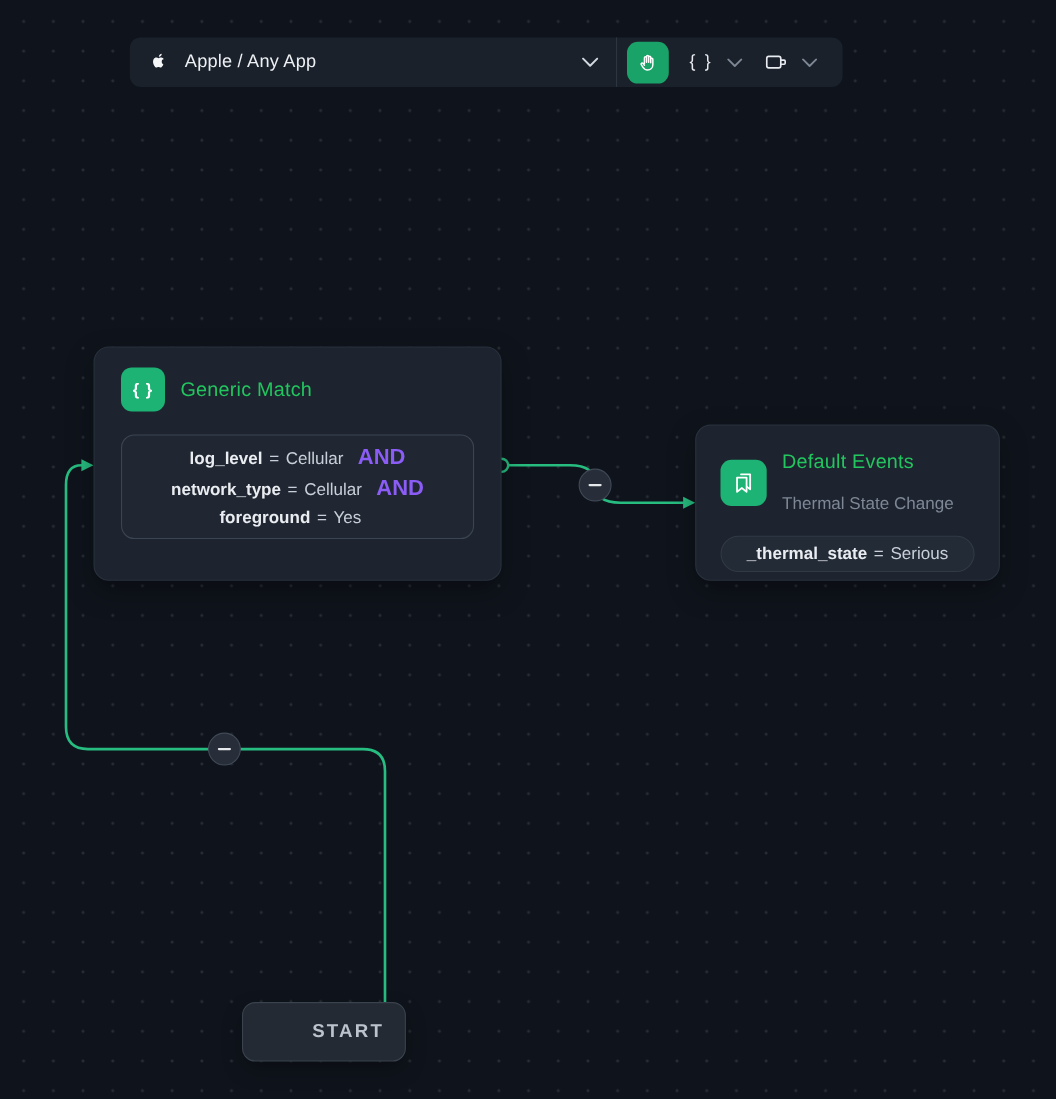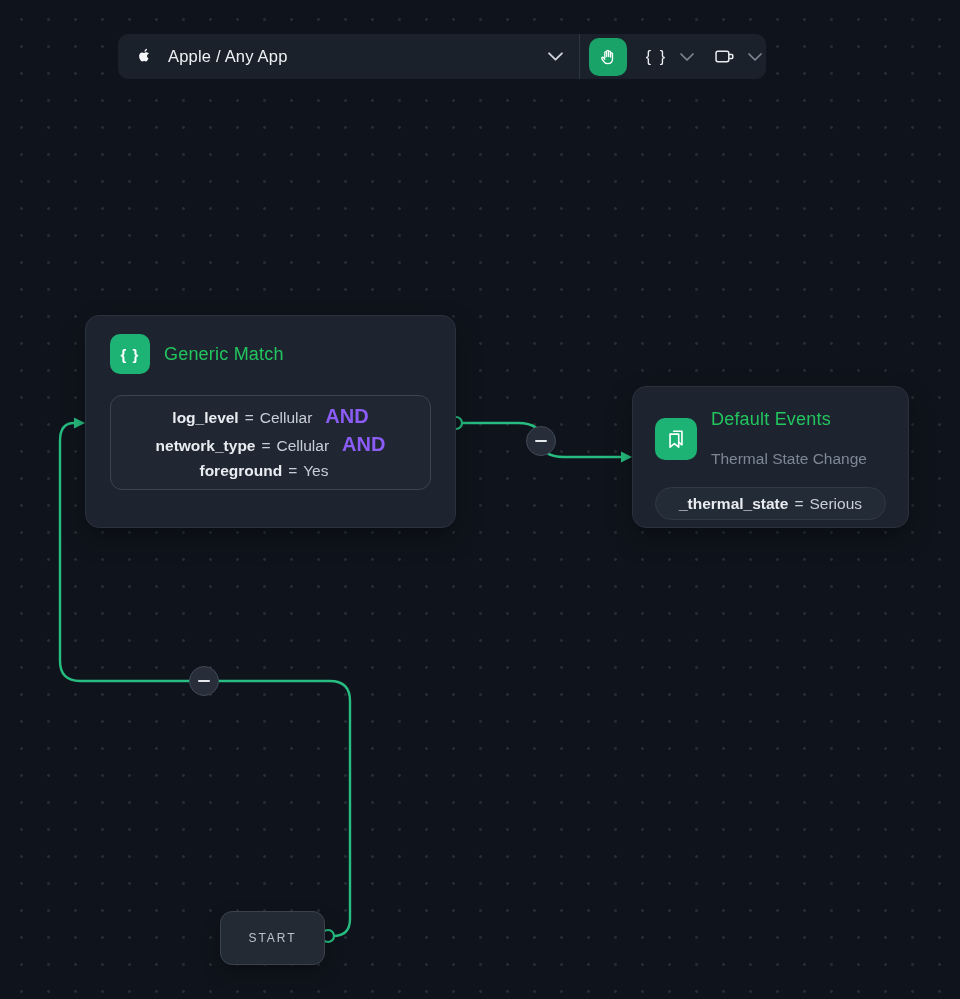--- a/index.html
+++ b/index.html
@@ -7,21 +7,21 @@
     position:relative;width:960px;height:999px;overflow:hidden;
     background-color:#0f141c;
     background-image:radial-gradient(circle,#272c35 1.3px,transparent 1.5px);
     background-size:27px 27px;background-position:8px 6px;
     font-family:"Liberation Sans",sans-serif;
   }
   
   .toolbar{
     position:absolute;left:118px;top:34px;width:648px;height:45px;
     background:#1a212b;border-radius:10px;display:flex;align-items:center;
-    box-sizing:border-box;padding:0 4px 0 18px;
+    box-sizing:border-box;padding:0 23px 0 18px;
   }
   .tb-label{color:#eef1f4;font-size:16.5px;font-weight:500;margin-left:13px;letter-spacing:.2px;}
   .tb-chevron{margin-left:auto;margin-right:16px;display:flex;align-items:center;}
   .tb-divider{width:1px;height:45px;background:#2d3540;margin-right:9px;}
   .hand-btn{
     width:38px;height:38px;border-radius:10px;background:#1aa368;border:none;
     display:flex;align-items:center;justify-content:center;cursor:pointer;padding:0;
   }
   .braces-btn{
     background:none;border:none;color:#e8ebef;font-size:16px;font-weight:500;
@@ -57,22 +57,22 @@
   .de .node-icon{width:42px;height:42px;}
   .pill{
     margin-top:19px;height:33px;border-radius:17px;background:#232b37;border:1px solid #313947;
     display:flex;align-items:center;justify-content:center;gap:6px;font-size:15.5px;
     box-sizing:border-box;
   }
   .start-node{
     position:absolute;left:220px;top:911px;width:103px;height:52px;
     background:#232a33;border:1px solid #3a424d;border-radius:12px;
     display:flex;align-items:center;justify-content:center;
-    color:#bcc3cd;font-size:12px;font-weight:400;letter-spacing:2px;
-    box-shadow:0 8px 18px rgba(0,0,0,.3);cursor:pointer;
+    color:#bcc3cd;font-size:17px;font-weight:700;letter-spacing:2px;
+    box-shadow:0 8px 18px rgba(0,0,0,.3);cursor:pointer;padding-left:44px;
   }
   
   .edges{position:absolute;left:0;top:0;width:960px;height:999px;pointer-events:none;}
   .edges path,.edges circle,.edges polygon{pointer-events:auto;}
   .edge-badge{
     position:absolute;width:30px;height:30px;border-radius:50%;
     background:#272e39;border:1.5px solid #414a57;box-sizing:border-box;
     display:flex;align-items:center;justify-content:center;cursor:pointer;
   }
   .minus-bar{width:12px;height:2.5px;background:#e6e9ec;border-radius:2px;}

